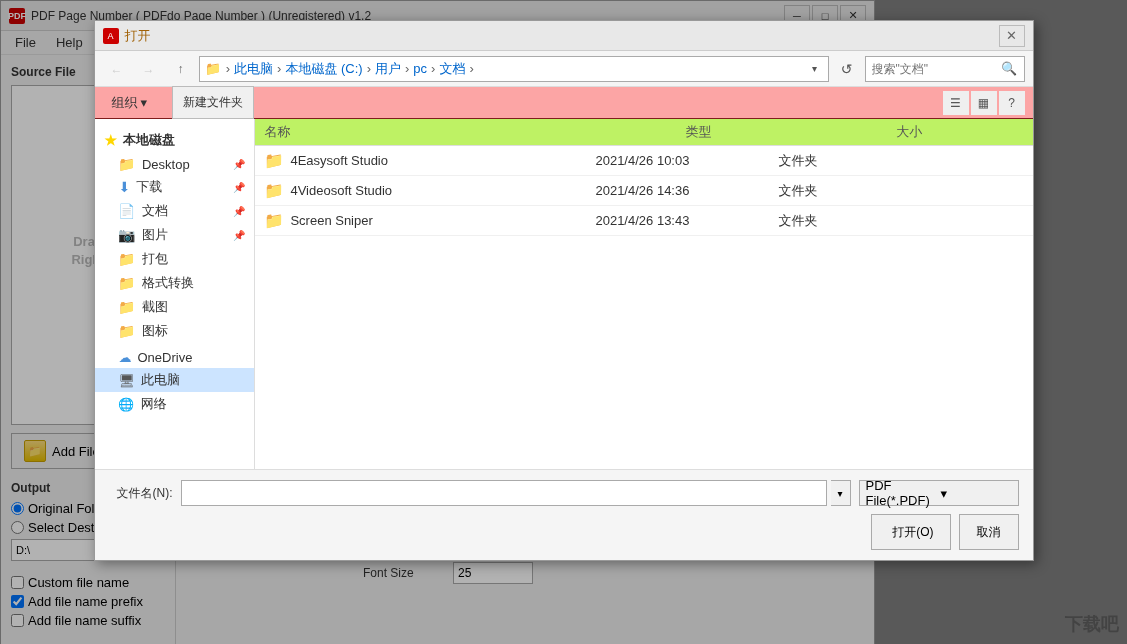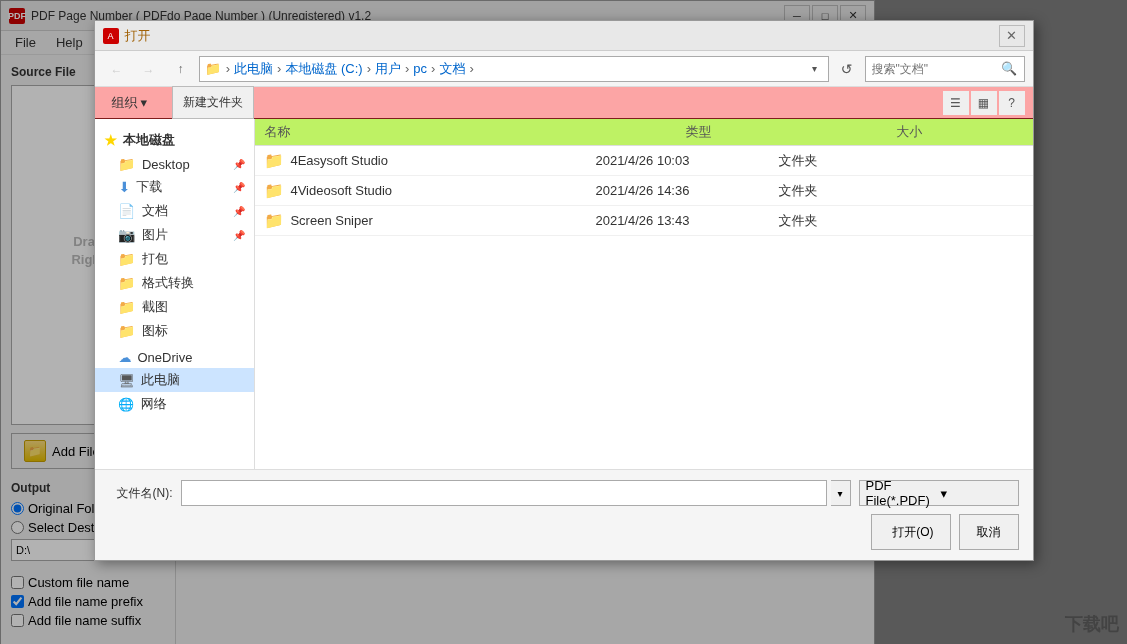--- a/index.html
+++ b/index.html
@@ -604,20 +604,24 @@
           <span class="bottom-label">Left</span>
           <div class="spin-input">
             <div class="spin-val">50</div>
             <div class="spin-btns">
               <button class="spin-btn">▲</button>
               <button class="spin-btn">▼</button>
             </div>
           </div>
           <span class="pct">%</span>
         </div>
+        <div class="bottom-row">
+          <span class="bottom-label">Font Size</span>
+          <input class="bottom-input" type="text" value="25" style="">
+        </div>
       </div>
     </div>
   </div>
 </div>
 
 <div class="watermark-corner">下载吧</div>
 
 <div class="dialog-overlay">
   <div class="file-dialog">
 

